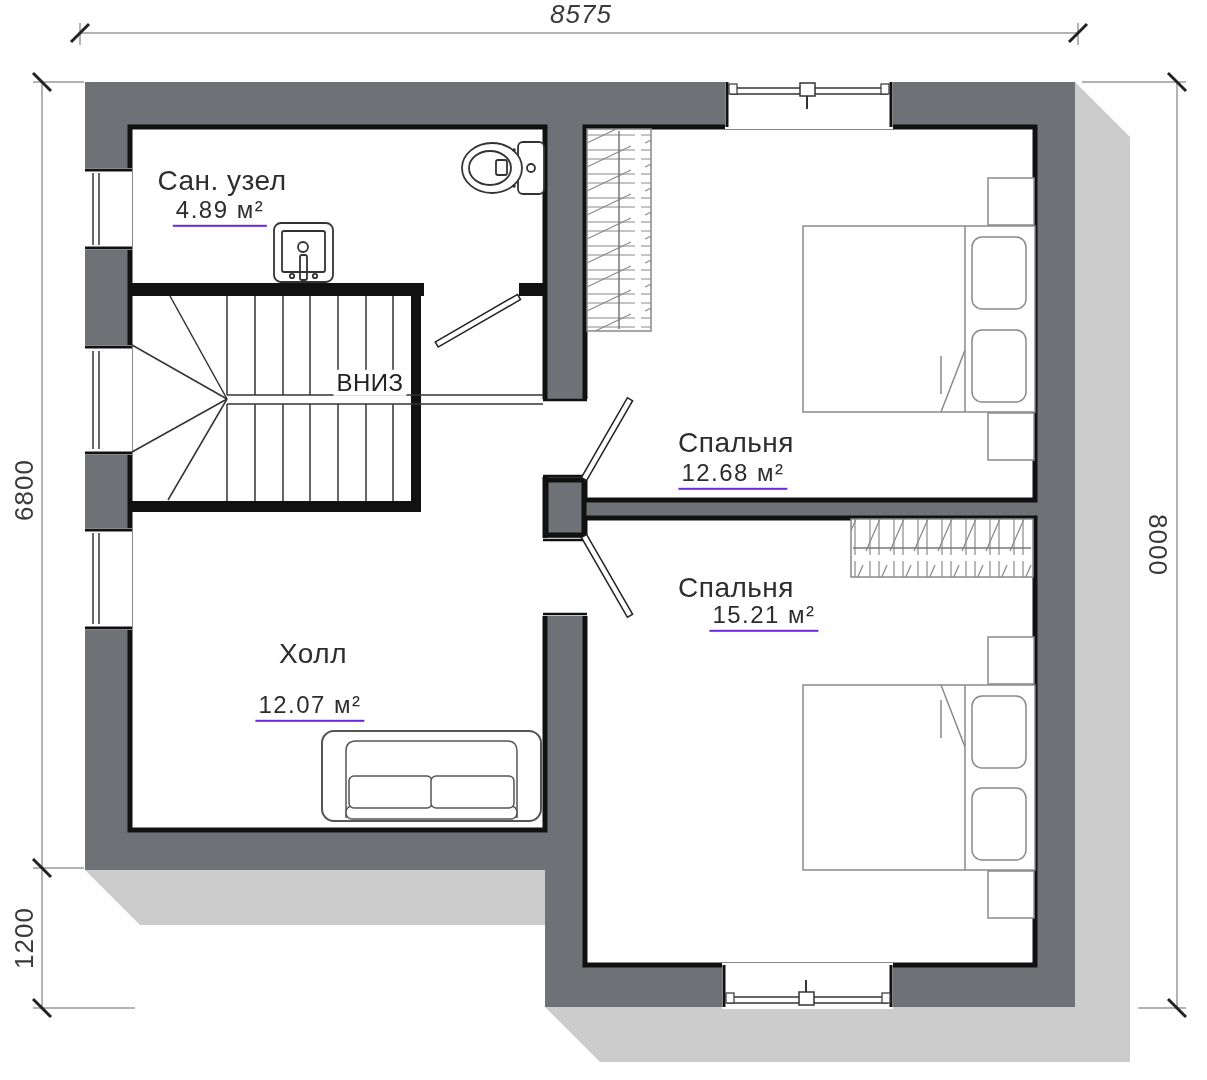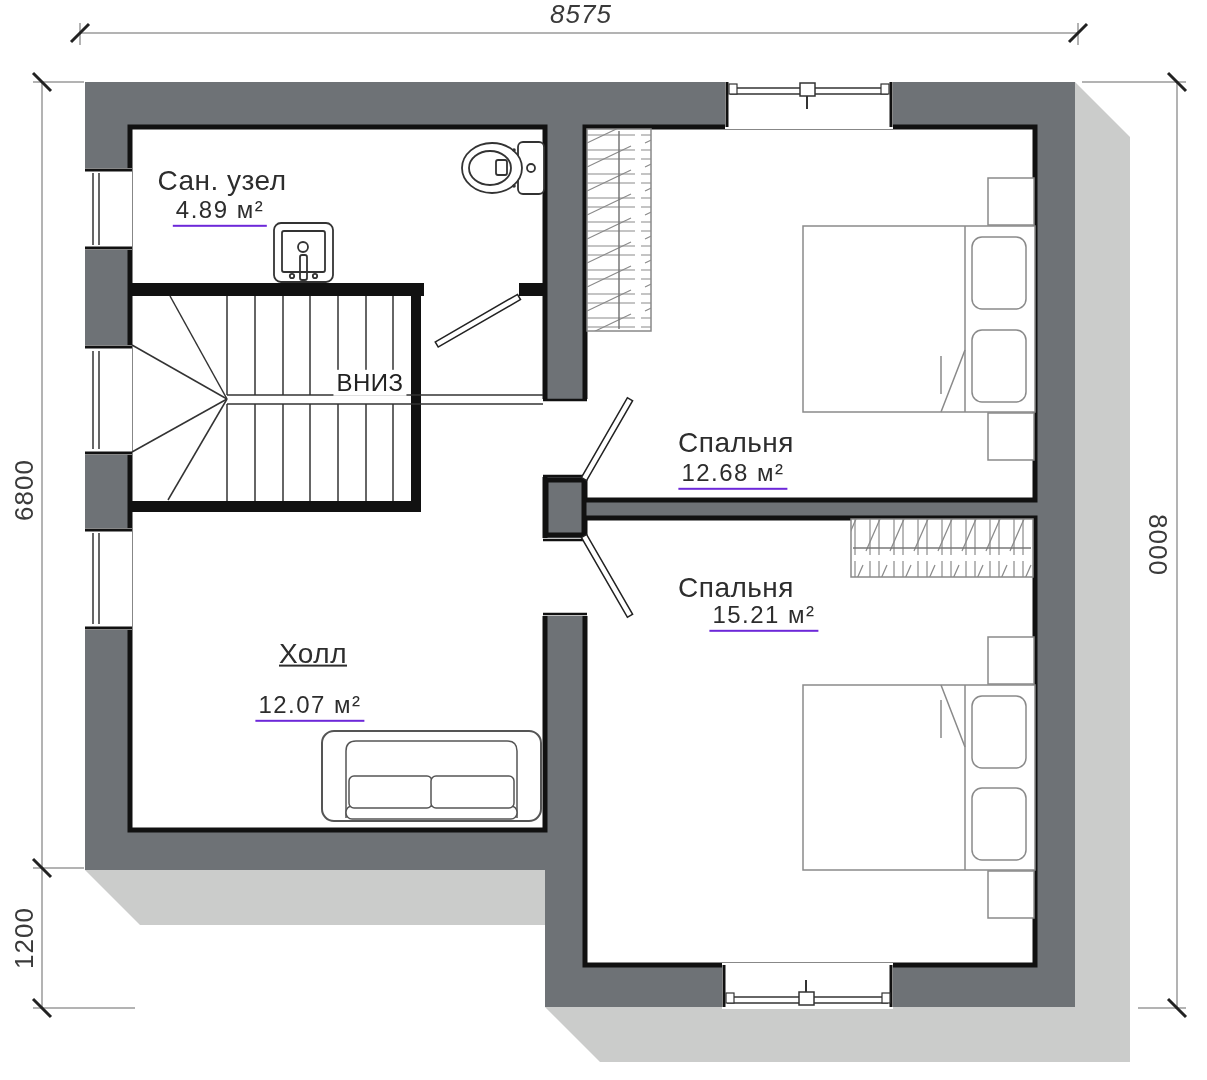--- a/index.html
+++ b/index.html
@@ -229,18 +229,18 @@
 
 <div class="lbl room-name" style="left:222px;top:181px;">Сан. узел</div>
 <div class="lbl room-area" style="left:220px;top:212px;">4.89 м²</div>
 
 <div class="lbl room-name" style="left:736px;top:443px;">Спальня</div>
 <div class="lbl room-area" style="left:733px;top:475px;">12.68 м²</div>
 
 <div class="lbl room-name" style="left:736px;top:588px;">Спальня</div>
 <div class="lbl room-area" style="left:764px;top:617px;">15.21 м²</div>
 
-<div class="lbl room-name" style="left:313px;top:654px;text-decoration:underline;">Холл</div>
+<div class="lbl room-name" style="left:313px;top:654px;">Холл</div>
 <div class="lbl room-area" style="left:310px;top:687px;margin-top:20px;">12.07 м²</div>
 
 <div class="lbl stairs-lbl" style="left:370px;top:345px;margin-top:38px;">ВНИЗ</div>
 
 </div>
 
 </body></html>

